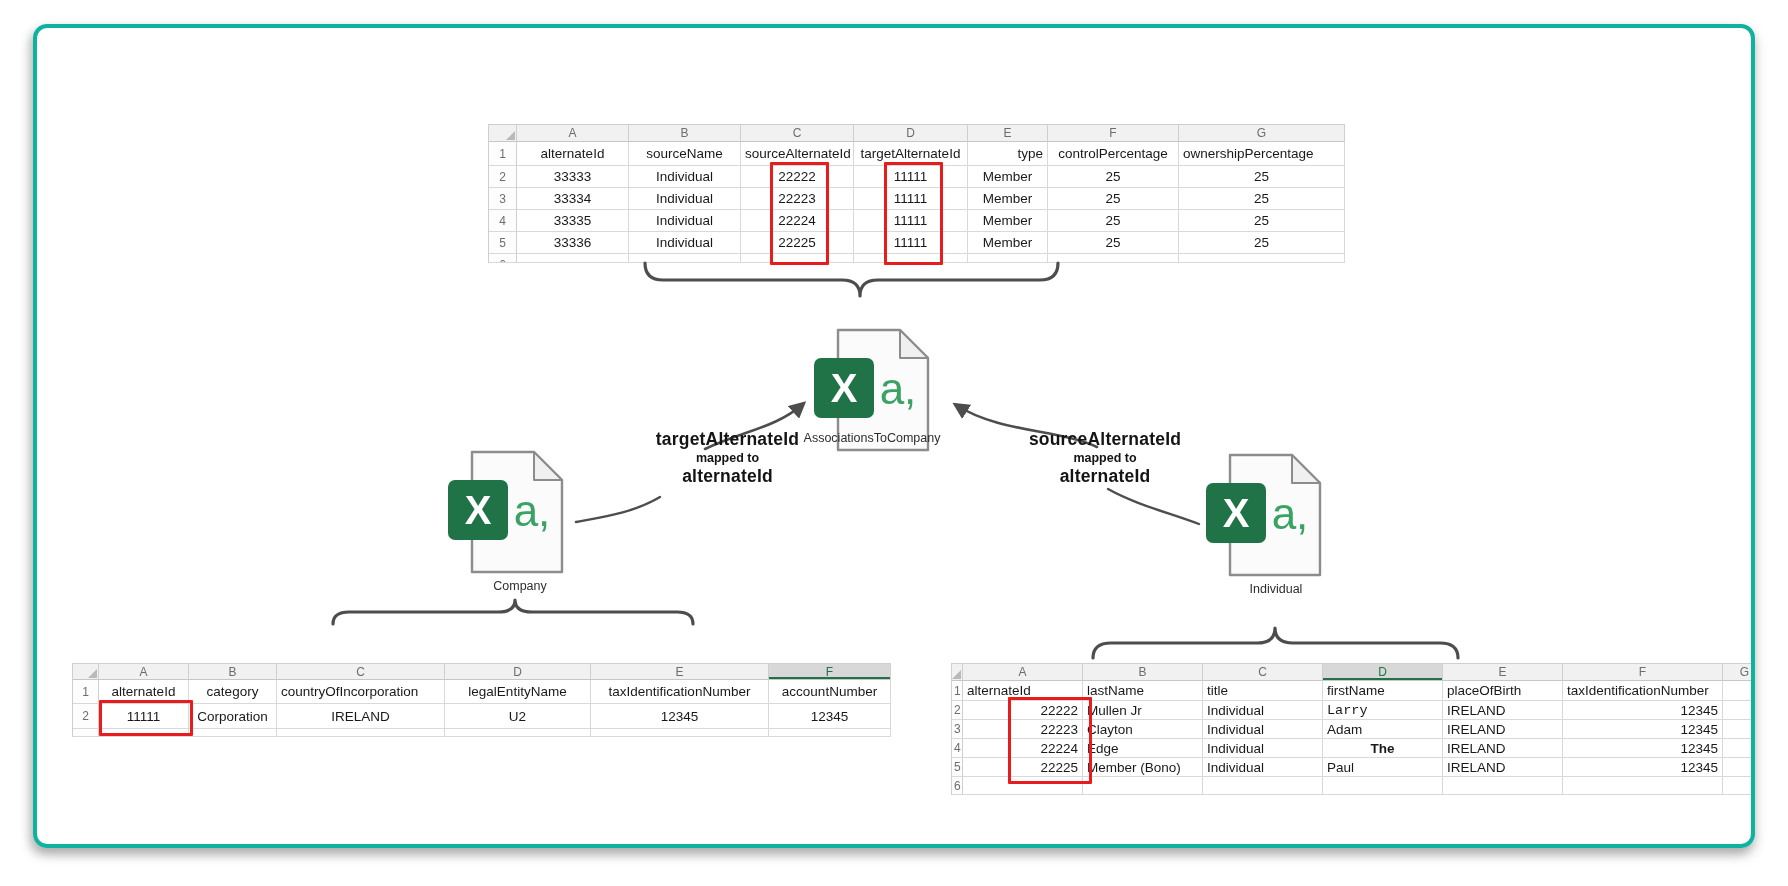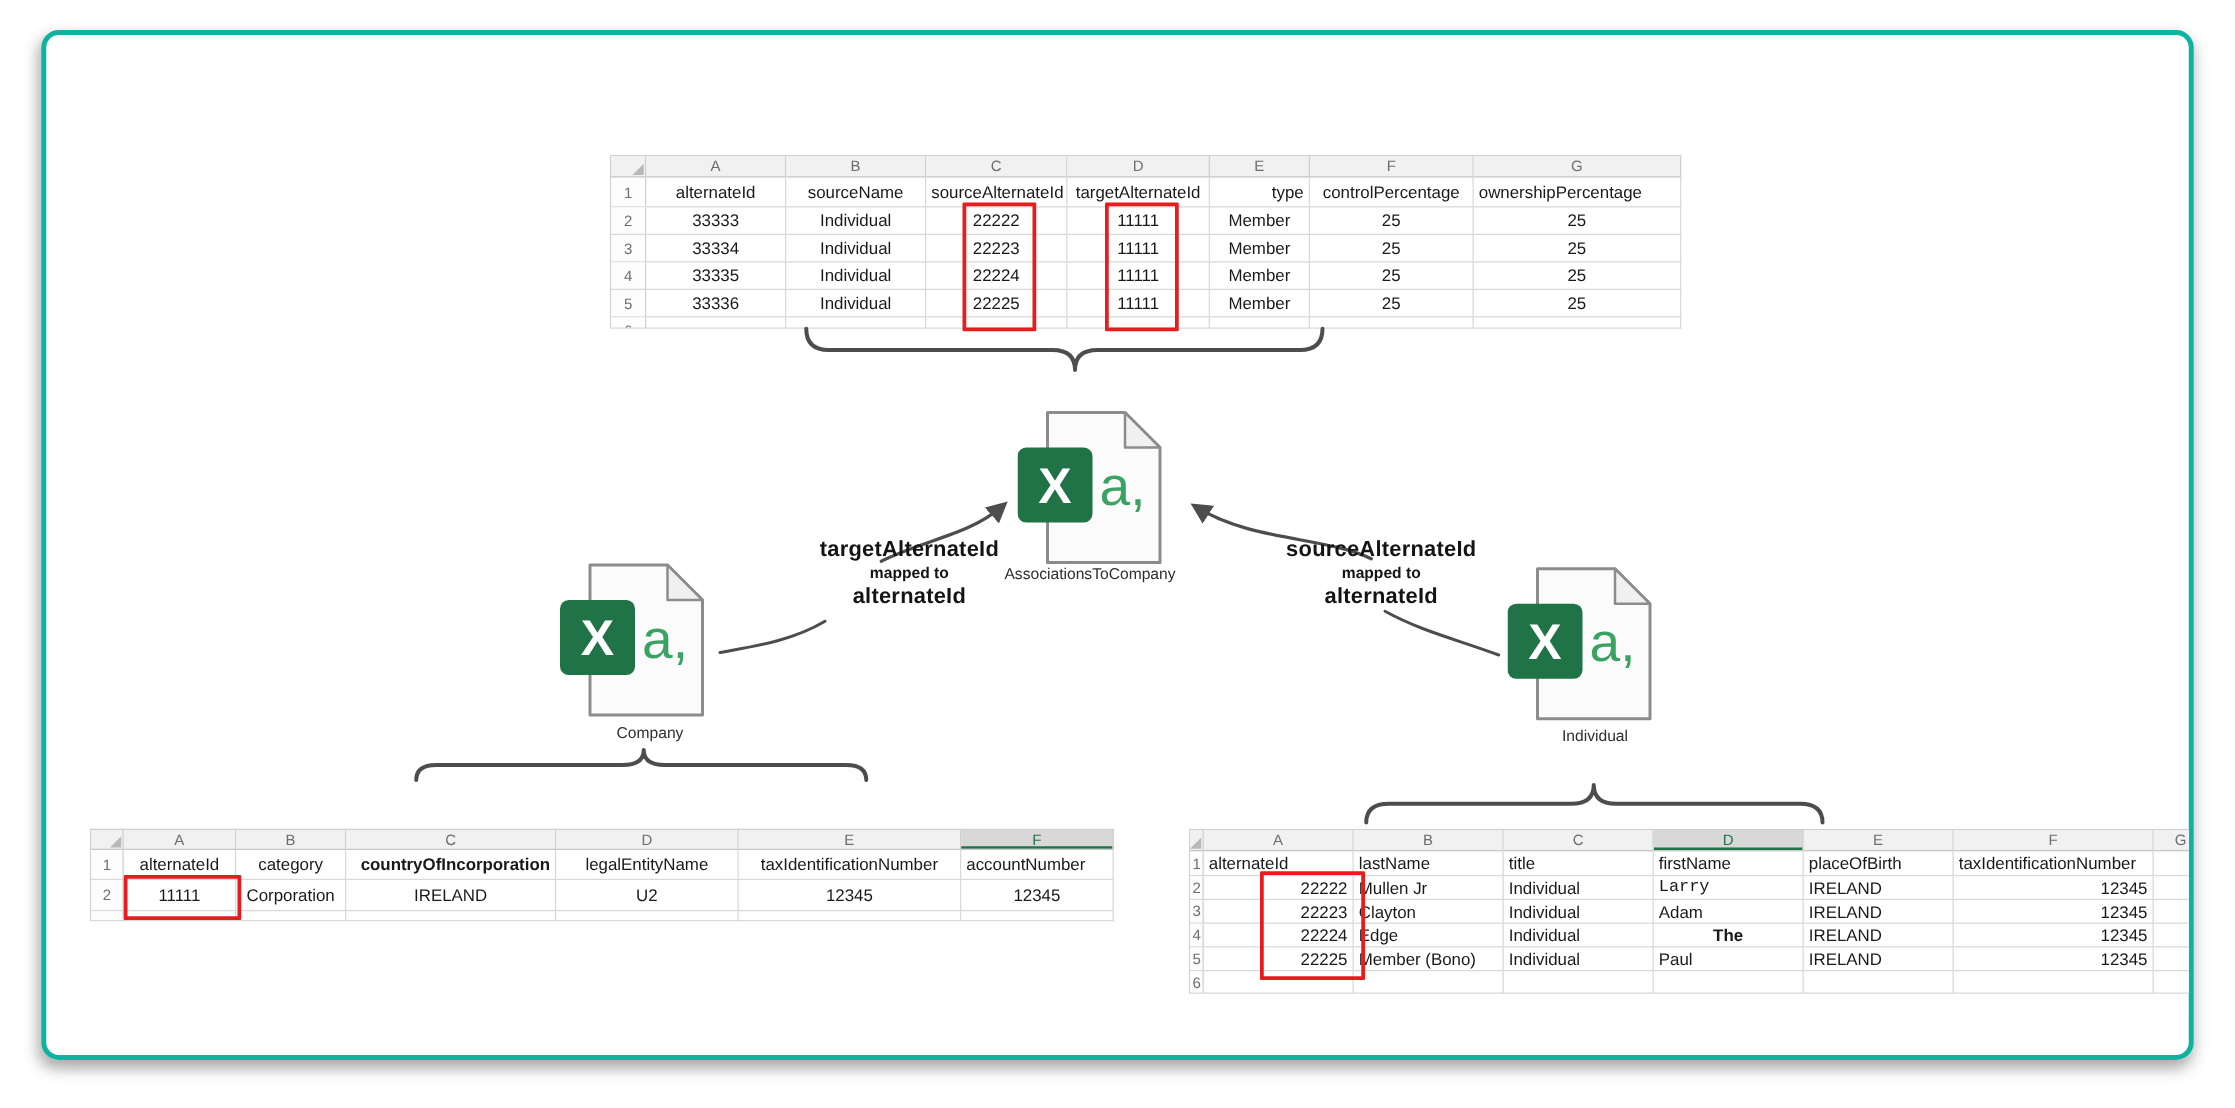--- a/index.html
+++ b/index.html
@@ -114,24 +114,24 @@
       <div class="xl-corner" style="height: 16px; line-height: 16px;"></div>
       <div class="xl-letter" style="height: 16px; line-height: 16px;">A</div>
       <div class="xl-letter" style="height: 16px; line-height: 16px;">B</div>
       <div class="xl-letter" style="height: 16px; line-height: 16px;">C</div>
       <div class="xl-letter" style="height: 16px; line-height: 16px;">D</div>
       <div class="xl-letter" style="height: 16px; line-height: 16px;">E</div>
       <div class="xl-letter sel" style="height: 16px; line-height: 16px;">F</div>
       <div class="xl-rownum" style="height: 24px; line-height: 24px;">1</div>
       <div class="xl-cell xl-head" style="height: 24px; line-height: 24px; text-align: center;">alternateId</div>
       <div class="xl-cell xl-head" style="height: 24px; line-height: 24px; text-align: center;">category</div>
-      <div class="xl-cell xl-head" style="height: 24px; line-height: 24px; text-align: right; font-weight: bold;">countryOfIncorporation</div>
+      <div class="xl-cell xl-head" style="height: 24px; line-height: 24px; text-align: left;">countryOfIncorporation</div>
       <div class="xl-cell xl-head" style="height: 24px; line-height: 24px; text-align: center;">legalEntityName</div>
       <div class="xl-cell xl-head" style="height: 24px; line-height: 24px; text-align: center;">taxIdentificationNumber</div>
-      <div class="xl-cell xl-head" style="height: 24px; line-height: 24px; ">accountNumber</div>
+      <div class="xl-cell xl-head" style="height: 24px; line-height: 24px; text-align: center;">accountNumber</div>
       <div class="xl-rownum" style="height: 25px; line-height: 25px;">2</div>
       <div class="xl-cell" style="height: 25px; line-height: 25px; text-align: center;">11111</div>
       <div class="xl-cell" style="height: 25px; line-height: 25px; text-align: center;">Corporation</div>
       <div class="xl-cell" style="height: 25px; line-height: 25px; text-align: center;">IRELAND</div>
       <div class="xl-cell" style="height: 25px; line-height: 25px; text-align: center;">U2</div>
       <div class="xl-cell" style="height: 25px; line-height: 25px; text-align: center;">12345</div>
       <div class="xl-cell" style="height: 25px; line-height: 25px; text-align: center;">12345</div>
       <div class="xl-rownum" style="height: 8px; line-height: 25px;">3</div>
       <div class="xl-cell" style="height: 8px; line-height: 8px;"></div>
       <div class="xl-cell" style="height: 8px; line-height: 8px;"></div>
@@ -239,21 +239,21 @@
   </svg>
 
   <svg class="xicon" style="left:1206px;top:452px;" width="116" height="126" viewBox="0 0 116 126">
     <path d="M24,3 L86,3 L114,31 L114,123 L24,123 Z" fill="#fbfbfb" stroke="#8c8c8c" stroke-width="2.4" stroke-linejoin="round"></path>
     <path d="M86,3 L86,31 L114,31 Z" fill="#f0f0f0" stroke="#8c8c8c" stroke-width="2" stroke-linejoin="round"></path>
     <rect x="0" y="31" width="60" height="60" rx="7" fill="#1f7346"></rect>
     <text x="30" y="75" text-anchor="middle" font-family="Liberation Sans, sans-serif" font-size="40" font-weight="bold" fill="#ffffff">X</text>
     <text x="84" y="77" text-anchor="middle" font-family="Liberation Sans, sans-serif" font-size="44" fill="#3aa364">a,</text>
   </svg>
 
-  <div class="file-label" style="left:782px;top:452px;width:180px;">AssociationsToCompany</div>
+  <div class="file-label" style="left:782px;top:431px;width:180px;">AssociationsToCompany</div>
   <div class="file-label" style="left:459px;top:579px;width:122px;">Company</div>
   <div class="file-label" style="left:1215px;top:582px;width:122px;">Individual</div>
 
   <div class="map-label" style="left:640px;top:429px;width:175px;">
     <div class="big">targetAlternateId</div>
     <div class="small">mapped to</div>
     <div class="big">alternateId</div>
   </div>
   <div class="map-label" style="left:1015px;top:429px;width:180px;">
     <div class="big">sourceAlternateId</div>

